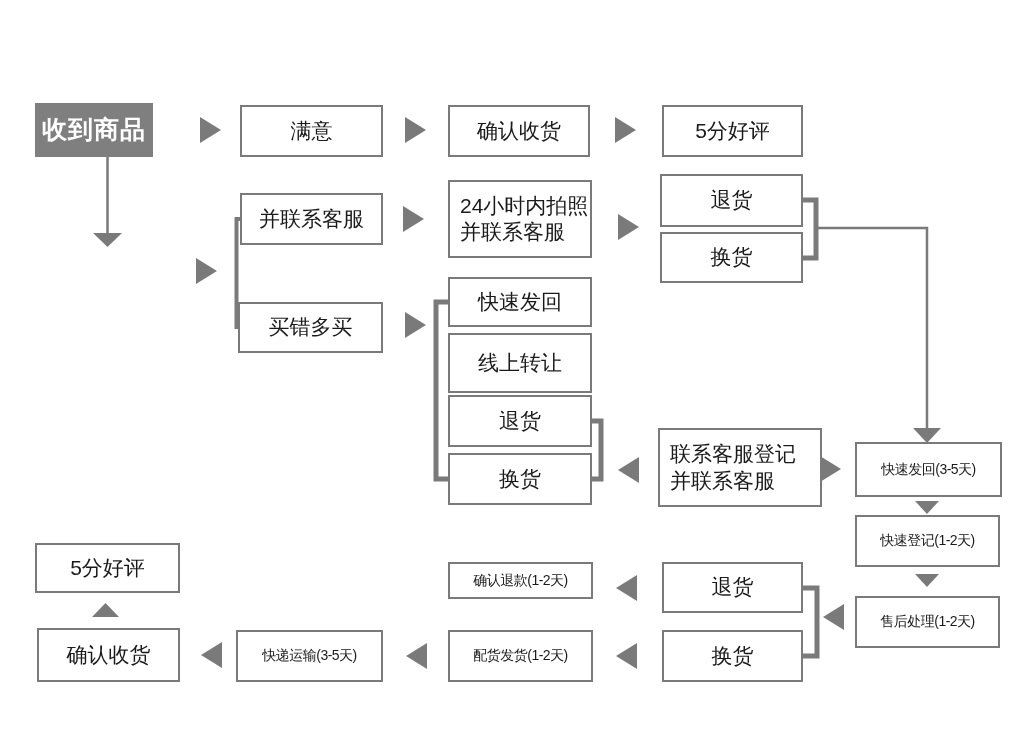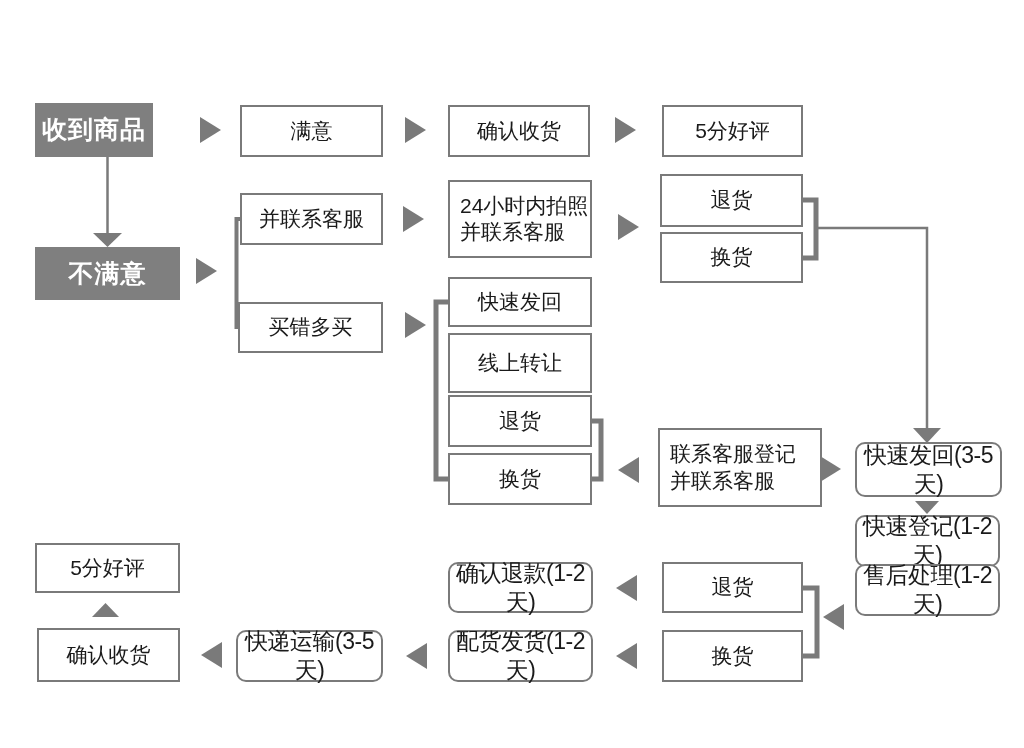--- a/index.html
+++ b/index.html
@@ -25,21 +25,21 @@
   .node{
     position:absolute;box-sizing:border-box;background:#fff;
     border:2px solid var(--border);
     display:flex;align-items:center;justify-content:center;
     color:var(--text);font-size:21px;line-height:1.25;text-align:center;
   }
   .node.filled{
     background:var(--fill-gray);border-color:var(--fill-gray);color:#fff;
     font-weight:bold;font-size:25px;letter-spacing:1px;
   }
-  .node.small{font-size:23px;letter-spacing:-0.5px;border-radius:10px;}
+  .node.small{font-size:14px;letter-spacing:-0.5px;}
   .node.two-line{flex-direction:column;align-items:flex-start;justify-content:center;padding-left:10px;text-align:left;}
   .node.two-line .node-label{display:block;}
 </style>
 </head>
 <body>
 
 <div class="canvas">
 
 
   <svg class="connectors" width="1024" height="748" viewBox="0 0 1024 748">
@@ -109,23 +109,20 @@
     <span class="node-label">24小时内拍照</span>
     <span class="node-label">并联系客服</span>
   </div>
   <div class="node" style="left:660px;top:174px;width:143px;height:53px">
     <span class="node-label">退货</span>
   </div>
   <div class="node" style="left:660px;top:232px;width:143px;height:51px">
     <span class="node-label">换货</span>
   </div>
 
-  <div class="node filled" style="left:35px;top:247px;width:145px;height:53px">
-    <span class="node-label">不满意</span>
-  </div>
   <div class="node" style="left:238px;top:302px;width:145px;height:51px">
     <span class="node-label">买错多买</span>
   </div>
 
   <div class="node" style="left:448px;top:277px;width:144px;height:50px">
     <span class="node-label">快速发回</span>
   </div>
   <div class="node" style="left:448px;top:333px;width:144px;height:60px">
     <span class="node-label">线上转让</span>
   </div>
@@ -139,28 +136,28 @@
   <div class="node two-line" style="left:658px;top:428px;width:164px;height:79px">
     <span class="node-label">联系客服登记</span>
     <span class="node-label">并联系客服</span>
   </div>
   <div class="node small" style="left:855px;top:442px;width:147px;height:55px">
     <span class="node-label">快速发回(3-5天)</span>
   </div>
   <div class="node small" style="left:855px;top:515px;width:145px;height:52px">
     <span class="node-label">快速登记(1-2天)</span>
   </div>
-  <div class="node small" style="left:855px;top:564px;width:145px;height:52px">
+  <div class="node small" style="left:855px;top:596px;width:145px;height:52px">
     <span class="node-label">售后处理(1-2天)</span>
   </div>
 
   <div class="node" style="left:35px;top:543px;width:145px;height:50px">
     <span class="node-label">5分好评</span>
   </div>
-  <div class="node small" style="left:448px;top:562px;width:145px;height:51px">
+  <div class="node small" style="left:448px;top:562px;width:145px;height:37px">
     <span class="node-label">确认退款(1-2天)</span>
   </div>
   <div class="node" style="left:662px;top:562px;width:141px;height:51px">
     <span class="node-label">退货</span>
   </div>
   <div class="node" style="left:37px;top:628px;width:143px;height:54px">
     <span class="node-label">确认收货</span>
   </div>
   <div class="node small" style="left:236px;top:630px;width:147px;height:52px">
     <span class="node-label">快递运输(3-5天)</span>

